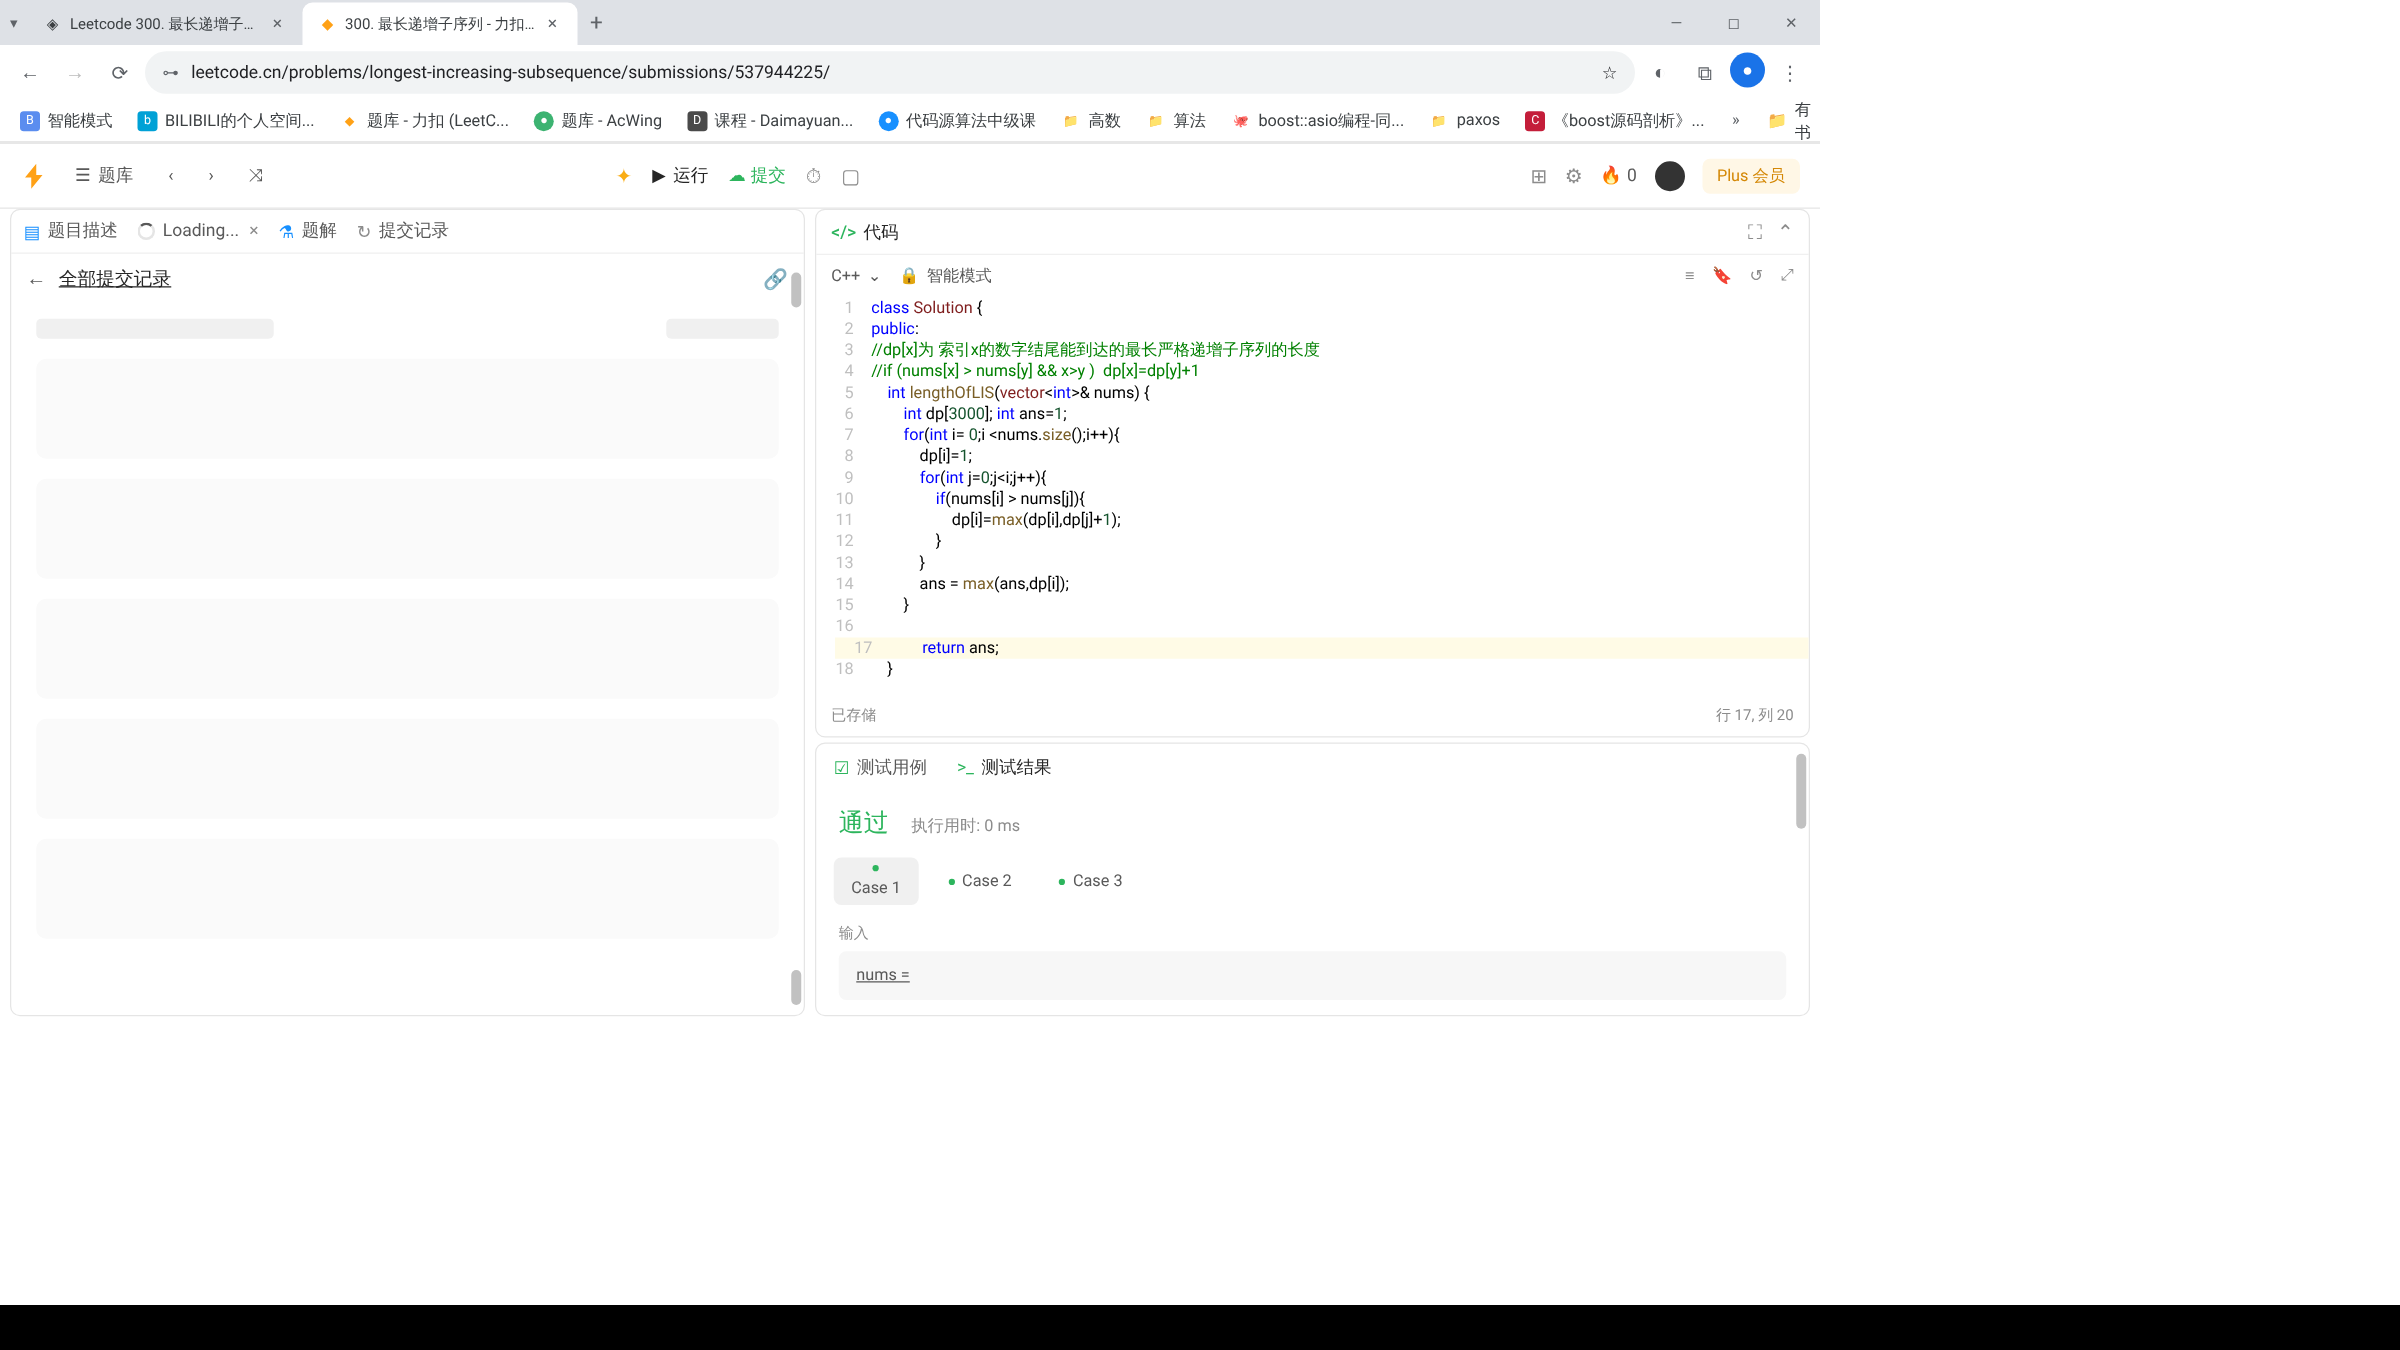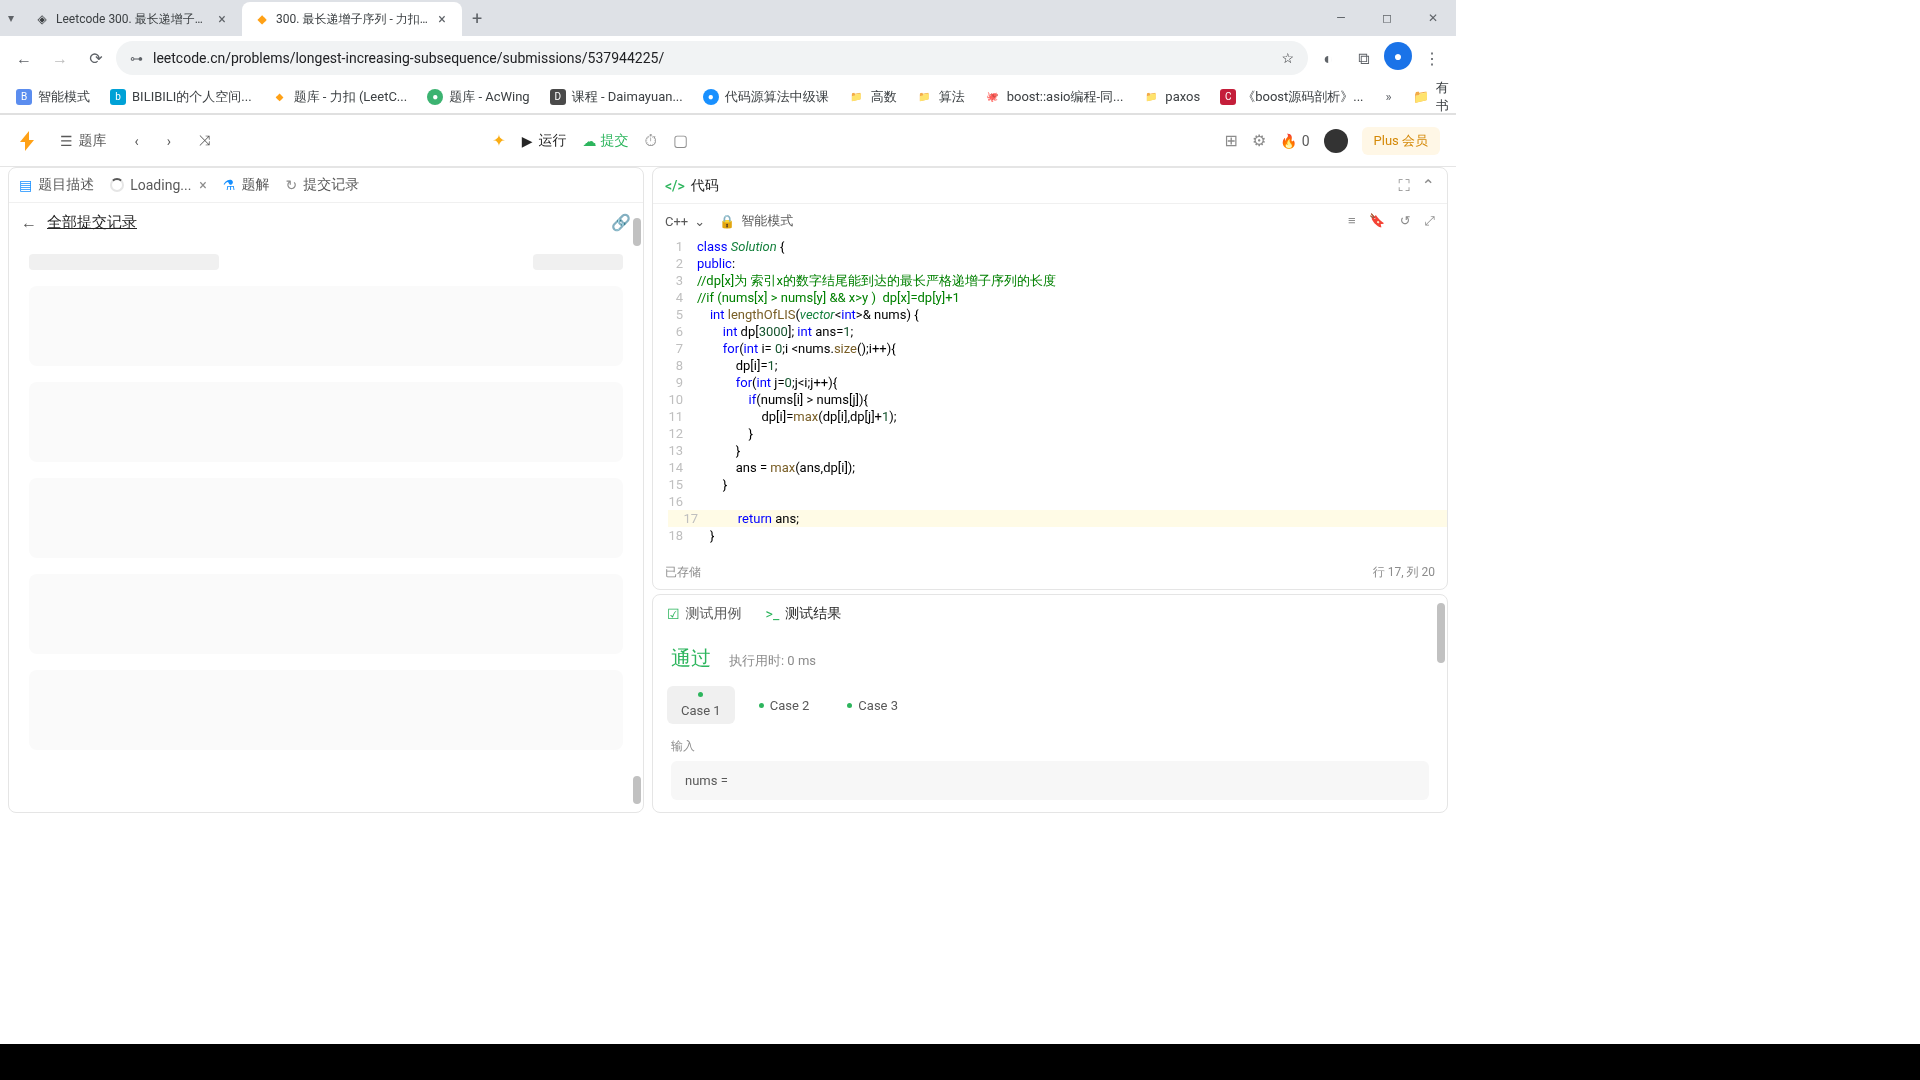--- a/index.html
+++ b/index.html
@@ -71,21 +71,21 @@
 
 .code-toolbar { display: flex; align-items: center; padding: 8px 12px; gap: 14px; font-size: 13px; color: #595959; }
 .code-toolbar-right { margin-left: auto; display: flex; gap: 14px; color: #8c8c8c; }
 
 .code-editor { flex: 1; overflow: auto; font-family: Menlo, Consolas, monospace; font-size: 13px; line-height: 17px; position: relative; }
 .code-line { display: flex; }
 .line-num { width: 44px; text-align: right; padding-right: 14px; color: #bfbfbf; user-select: none; flex-shrink: 0; }
 .line-code { white-space: pre; flex: 1; }
 .cursor-line { background: #fffbe6; margin-left: 15px; }
 .kw { color: #0000ff; }
-.typ { color: #15803d; font-style: italic; }
+.typ { color: #7f1d1d; }
 .fn { color: #795e26; }
 .num { color: #14532d; }
 .com { color: #008000; }
 
 .code-footer { display: flex; padding: 8px 12px; font-size: 12px; color: #8c8c8c; }
 .code-footer-right { margin-left: auto; }
 
 
 .results-panel { border: 1px solid #e5e5e5; border-radius: 8px; background: #fff; display: flex; flex-direction: column; }
 .results-tabs { display: flex; align-items: center; padding: 10px 14px; gap: 24px; font-size: 14px; }
@@ -96,21 +96,21 @@
 .status-text { color: #2db55d; font-size: 20px; font-weight: 500; }
 .runtime-text { color: #8c8c8c; font-size: 13px; }
 
 .case-tabs { display: flex; gap: 10px; padding: 6px 14px 10px; }
 .case-tab { display: flex; align-items: center; gap: 6px; padding: 6px 14px; border-radius: 6px; font-size: 13px; color: #595959; }
 .case-tab.active { background: #f0f0f0; flex-direction: column; }
 .case-dot { width: 5px; height: 5px; border-radius: 50%; background: #2db55d; }
 
 .input-section { padding: 4px 18px 12px; }
 .input-label { color: #8c8c8c; font-size: 12px; margin-bottom: 6px; }
-.input-box { background: #f7f7f7; border-radius: 6px; padding: 12px 14px; font-size: 13px; color: #595959; font-family: Menlo, Consolas, monospace; }
+.input-box { background: #f7f7f7; border-radius: 6px; padding: 12px 14px; font-size: 13px; color: #595959; font-family: Menlo, Consolas, monospace; text-decoration: underline; }
 
 .results-scrollbar { position: absolute; right: 2px; top: 8px; bottom: 8px; width: 8px; }
 
 .bottom-black { height: 36px; background: #000; position: absolute; bottom: 0; left: 0; right: 0; }
 </style>
 </head>
 <body>
 
 <div class="browser-chrome">
   <div class="tab-strip">

